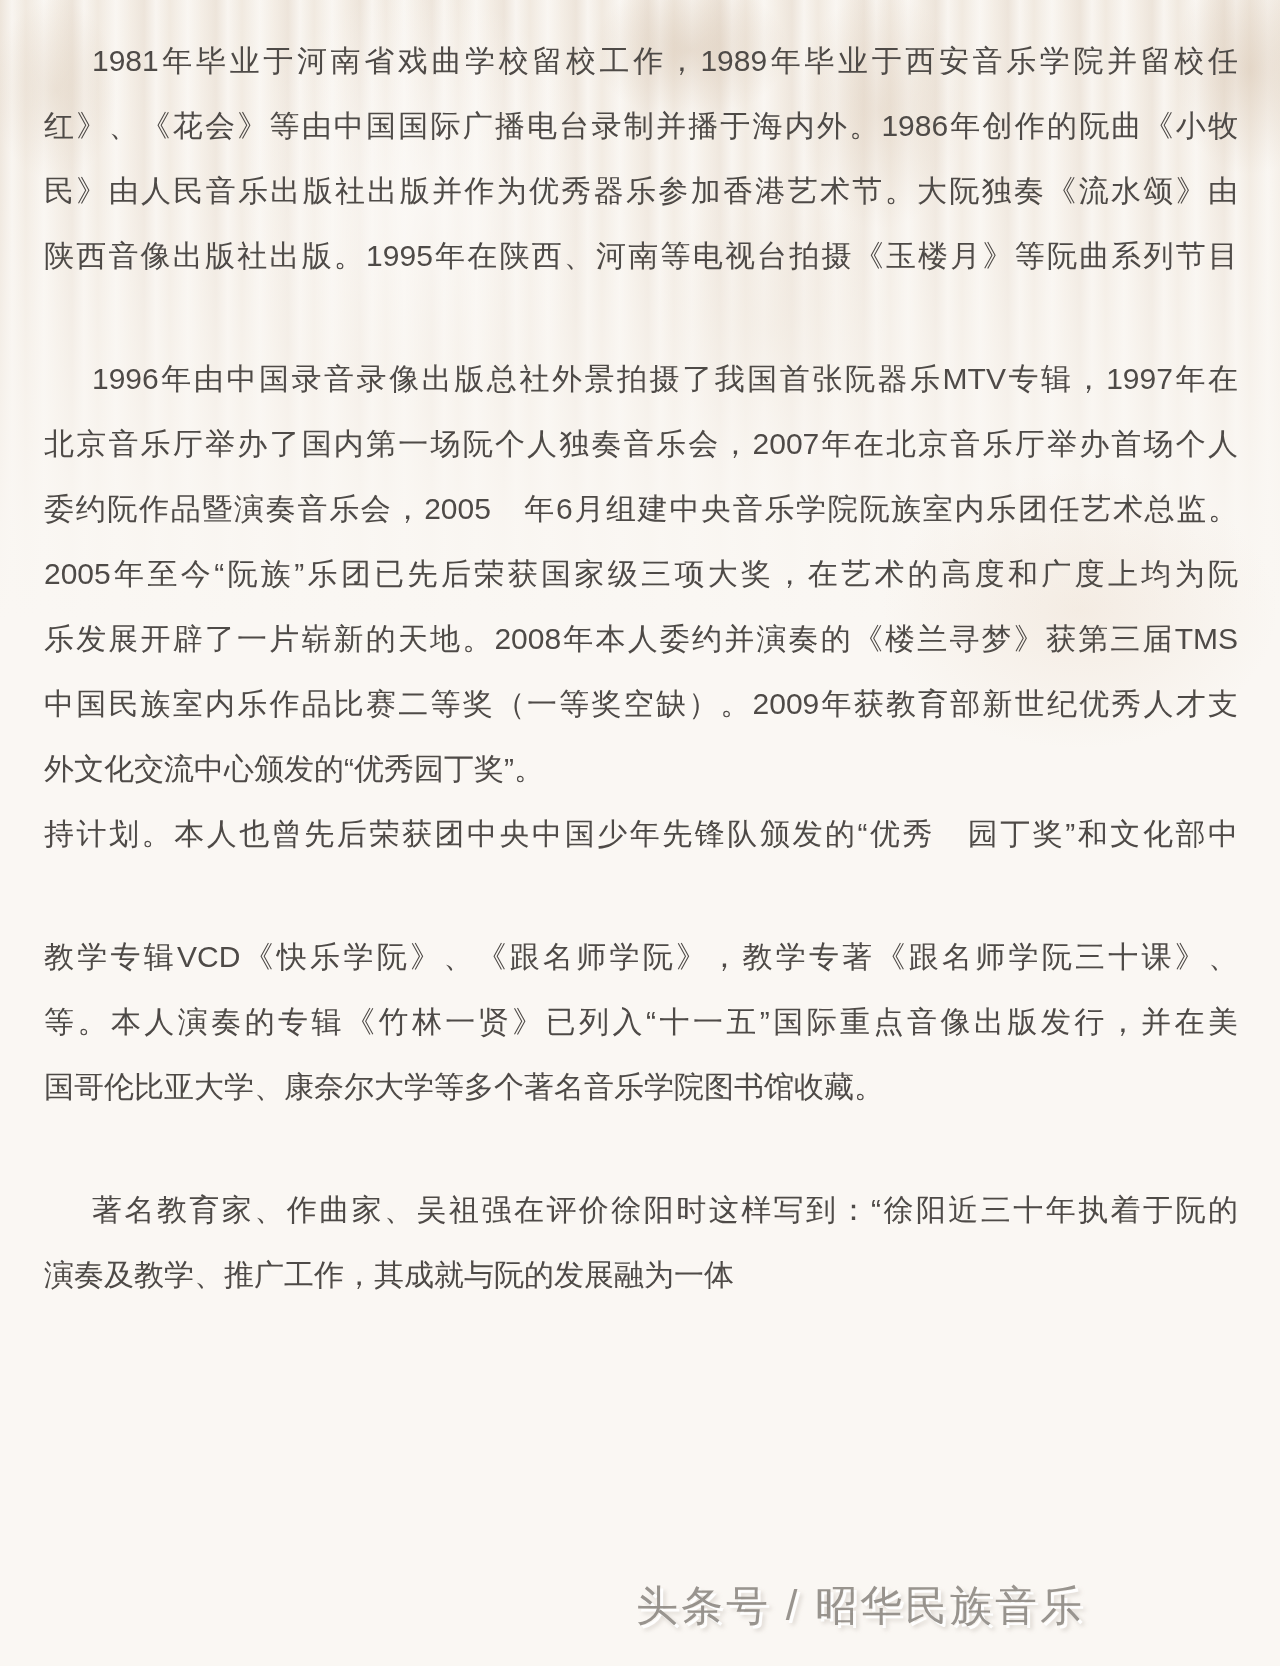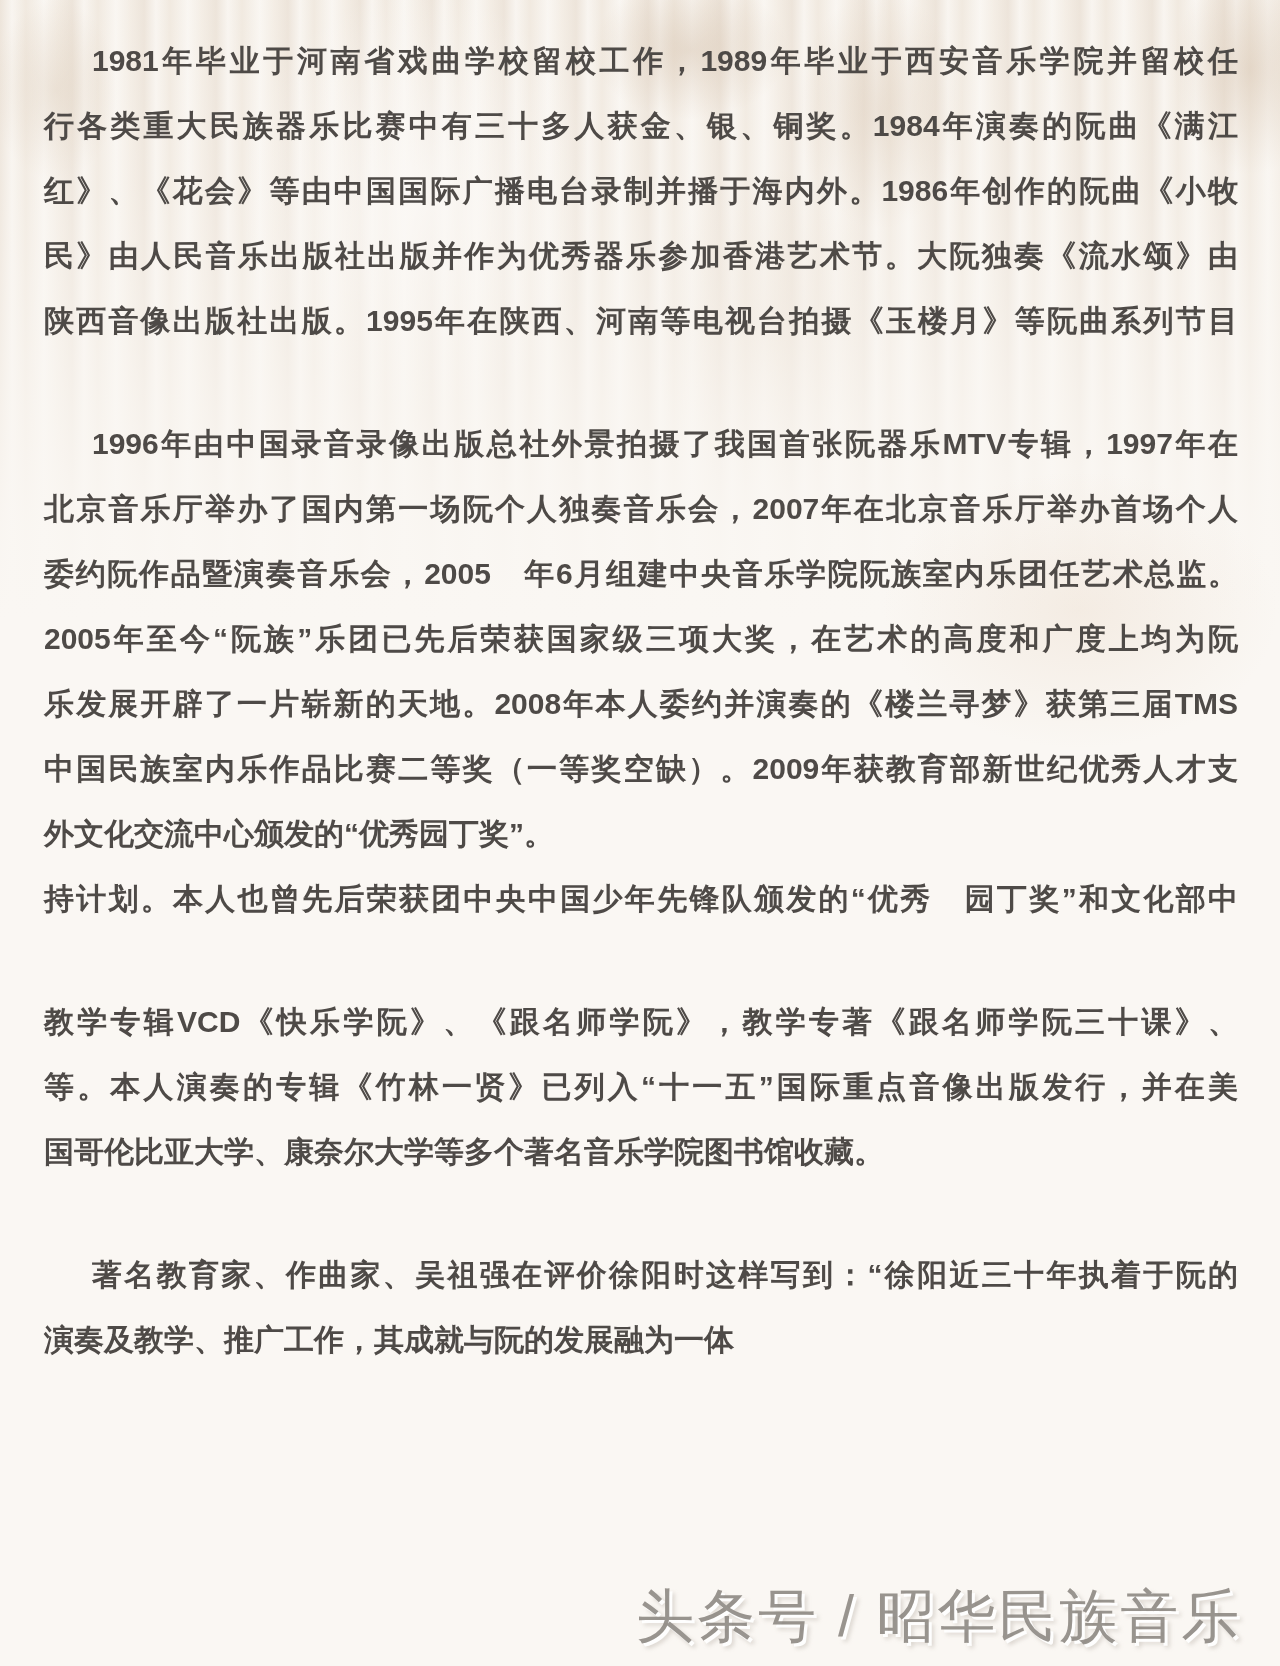--- a/index.html
+++ b/index.html
@@ -49,54 +49,53 @@
     width: 400px; height: 280px;
     background: radial-gradient(ellipse at center, rgba(230,210,190,0.30), rgba(230,210,190,0) 70%);
   }
 
   .article {
     position: absolute;
     top: 28px;
     left: 44px;
     width: 1194px;
   }
-  .paragraph { margin: 0 0 58px 0; font-weight: bold; }
+  .paragraph { margin: 0 0 58px 0; }
   .line {
     font-size: 30px;
     line-height: 65px;
     height: 65px;
     color: #4e4a47;
     text-align: justify;
     text-align-last: justify;
   }
   .line.first { text-indent: 1.6em; }
   .line.last  { text-align-last: left; }
 
   .watermark {
     position: absolute;
     left: 636px;
     top: 1578px;
-    font-size: 58px;
+    font-size: 42px;
     letter-spacing: 3px;
     white-space: nowrap;
     color: rgba(135,130,125,0.85);
     text-shadow: 3px 3px 0 rgba(255,255,255,0.95), 5px 5px 4px rgba(165,155,145,0.40);
   }
 </style>
 </head>
 <body>
 
 <div class="organ-bg"></div>
 <div class="organ-fade"></div>
 <div class="warm-patch"></div>
 
 <div class="article">
     <div class="paragraph">
       <div class="line first">1981年毕业于河南省戏曲学校留校工作，1989年毕业于西安音乐学院并留校任</div>
-      <div class="line">行各类重大民族器乐比赛中有三十多人获金、银、铜奖。1984年演奏的阮曲《满江</div>
       <div class="line">红》、《花会》等由中国国际广播电台录制并播于海内外。1986年创作的阮曲《小牧</div>
       <div class="line">民》由人民音乐出版社出版并作为优秀器乐参加香港艺术节。大阮独奏《流水颂》由</div>
       <div class="line">陕西音像出版社出版。1995年在陕西、河南等电视台拍摄《玉楼月》等阮曲系列节目</div>
     </div>
     <div class="paragraph">
       <div class="line first">1996年由中国录音录像出版总社外景拍摄了我国首张阮器乐MTV专辑，1997年在</div>
       <div class="line">北京音乐厅举办了国内第一场阮个人独奏音乐会，2007年在北京音乐厅举办首场个人</div>
       <div class="line">委约阮作品暨演奏音乐会，2005　年6月组建中央音乐学院阮族室内乐团任艺术总监。</div>
       <div class="line">2005年至今“阮族”乐团已先后荣获国家级三项大奖，在艺术的高度和广度上均为阮</div>
       <div class="line">乐发展开辟了一片崭新的天地。2008年本人委约并演奏的《楼兰寻梦》获第三届TMS</div>

